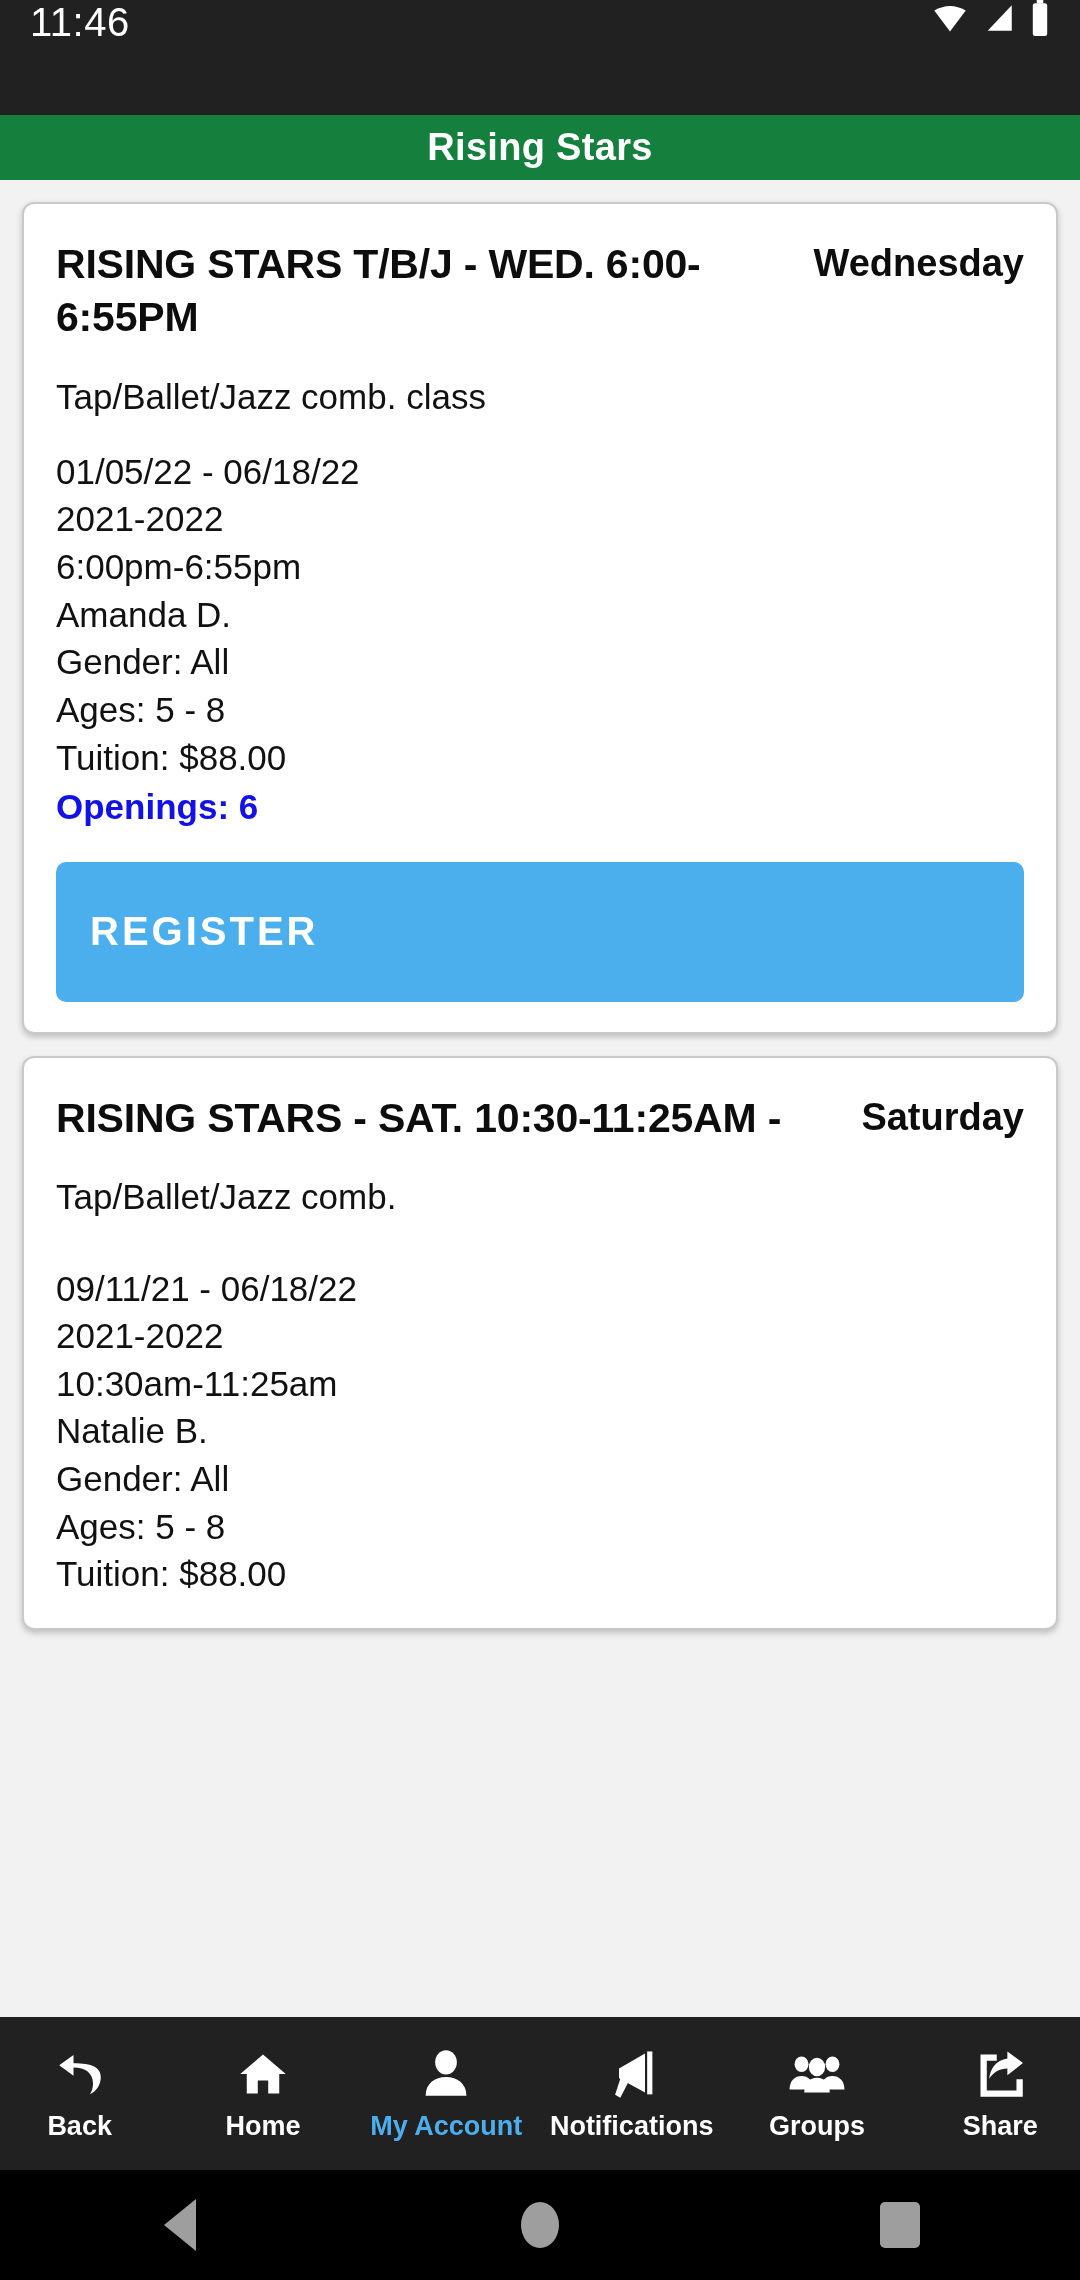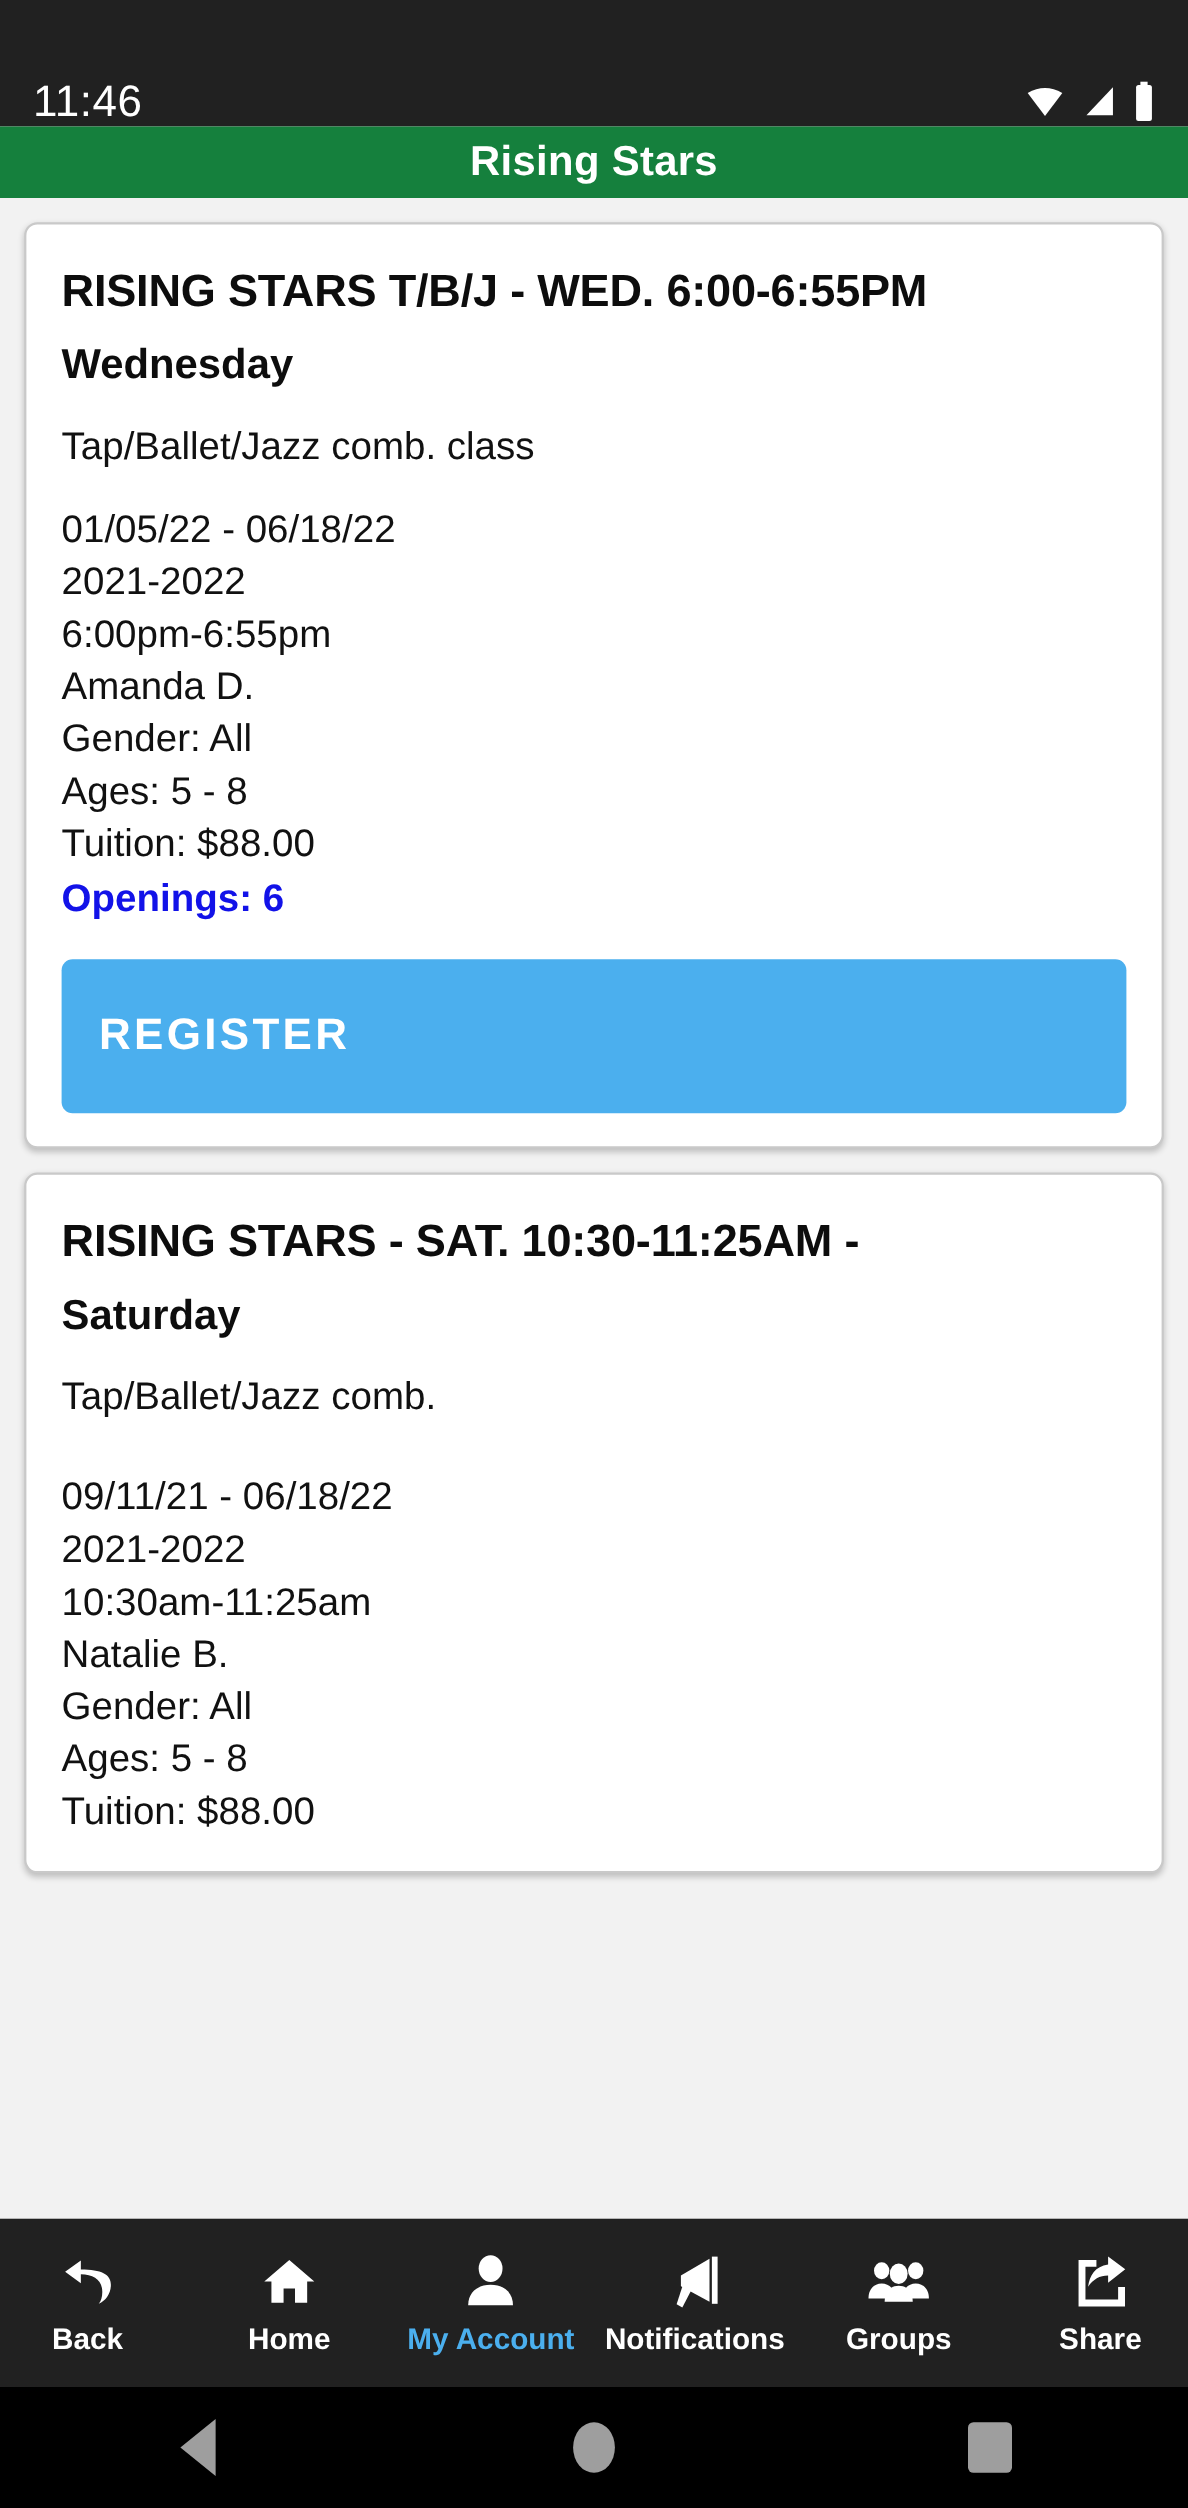--- a/index.html
+++ b/index.html
@@ -8,21 +8,21 @@
     background:#000;
     font-family:"Liberation Sans", sans-serif;
     overflow:hidden;
   }
   .phone { position:relative; width:1080px; height:2280px; background:#fff; }
 
   
   .statusbar{
     position:absolute; top:0; left:0; width:1080px; height:115px;
     background:#212121; color:#fff;
-    display:flex; align-items:flex-end; justify-content:space-between;
+    display:flex; align-items:flex-start; justify-content:space-between;
     padding:0 30px;
   }
   .status-time{ font-size:40px; font-weight:400; letter-spacing:.5px; }
   .status-icons{ display:flex; align-items:center; gap:14px; }
 
   
   .titlebar{
     position:absolute; top:115px; left:0; width:1080px; height:65px;
     background:#15803d; color:#fff;
     display:flex; align-items:center; justify-content:center;
@@ -36,21 +36,21 @@
   }
 
   .card{
     background:#fff;
     border:2px solid #c9c9c9;
     border-radius:12px;
     margin:22px 22px 0 22px;
     padding:34px 32px 30px 32px;
     box-shadow:0 3px 6px rgba(0,0,0,0.22);
   }
-  .card-head{ display:flex; align-items:flex-start; gap:16px;flex-direction:column; }
+  .card-head{ display:flex; align-items:flex-start; gap:16px; }
   .card-title{
     flex:1 1 auto;
     font-size:41px; font-weight:700; color:#0d0d0d;
     line-height:1.30; letter-spacing:-.2px;
   }
   .card-day{
     flex:0 0 auto;
     font-size:38px; font-weight:700; color:#0d0d0d;
     white-space:nowrap; padding-top:4px;
   }

